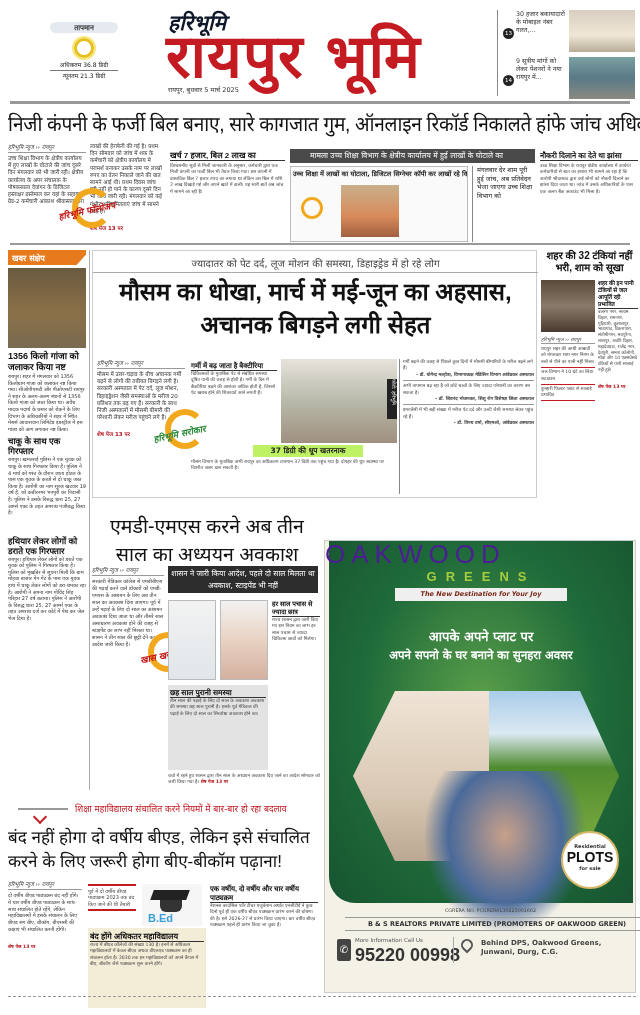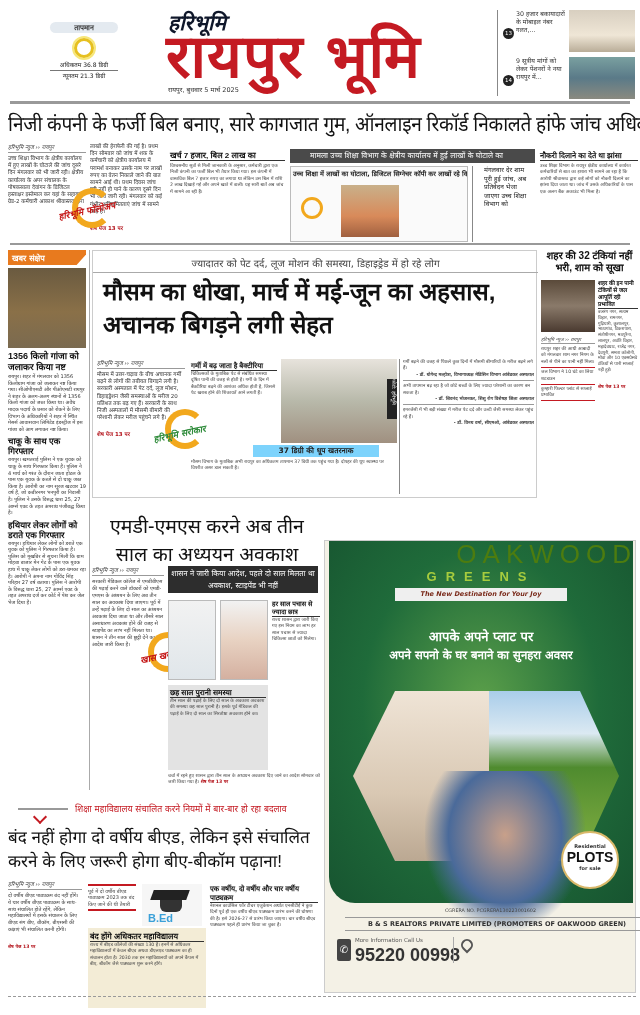--- a/index.html
+++ b/index.html
@@ -58,44 +58,44 @@
 <div class="abs" style="left:170px;top:149px;width:115px;height:92px">
   <div class="hd" style="font-size:8px;border-bottom:1px solid #333;margin-bottom:2px">खर्च 7 हजार, बिल 2 लाख का</div>
   <div class="xs">विश्वसनीय सूत्रों से मिली जानकारी के अनुसार, कर्मचारी द्वारा एक निजी कंपनी का फर्जी बिल भी तैयार किया गया। इस कंपनी में वास्तविक बिल 7 हजार रुपए का लगाया था लेकिन उस बिल में राशि 2 लाख दिखाई गई और अपने खाते में डाली। यह सारी बातें अब जांच में सामने आ रही हैं।</div>
 </div>
 <div class="abs" style="left:290px;top:149px;width:245px;height:14px;background:#4a4a4a;color:#fff;font-size:7.5px;line-height:14px;padding-left:20px;white-space:nowrap;overflow:hidden">मामला उच्च शिक्षा विभाग के क्षेत्रीय कार्यालय में हुई लाखों के घोटाले का</div>
 <div class="abs" style="left:290px;top:166px;width:178px;height:76px;border:1px solid #bbb;background:#fafafa">
   <div style="font-size:6.5px;font-weight:bold;padding:2px;white-space:nowrap;overflow:hidden">उच्च शिक्षा में लाखों का घोटाला, डिजिटल सिग्नेचर कॉपी कर लाखों रहे विभाग को चूना</div>
   <div class="abs" style="left:50px;top:18px;width:58px;height:52px;background:linear-gradient(#c9b08a,#d88a5a 60%,#a06040)"></div>
   <div class="abs" style="left:10px;top:30px;width:22px;height:22px;border-radius:50%;border:3px solid #f2a81d"></div>
 </div>
-<div class="abs" style="left:472px;top:166px;width:62px;height:76px;border-left:1px solid #888;padding-left:11px">
+<div class="abs" style="left:472px;top:166px;width:62px;height:76px;border-left:1px solid #888;padding-left:4px">
   <div style="font-size:6.5px;line-height:8.5px;color:#222">मंगलवार देर शाम पूरी हुई जांच, अब प्रतिवेदन भेजा जाएगा उच्च शिक्षा विभाग को</div>
 </div>
 <div class="abs" style="left:540px;top:150px;width:98px;height:92px">
   <div class="hd" style="font-size:7.5px;border-bottom:1px solid #333;margin-bottom:2px">नौकरी दिलाने का देते था झांसा</div>
   <div class="xs">उच्च शिक्षा विभाग के रायपुर क्षेत्रीय कार्यालय में कार्यरत कर्मचारियों से बात का इशारा भी सामने आ रहा है कि आरोपी श्रीवास्तव द्वारा कई लोगों को नौकरी दिलाने का झांसा दिया जाता था। जांच में उसके अधिकारियों के पास एक अलग बैंक अकाउंट भी मिला है।</div>
 </div>
 <div class="abs rule" style="left:10px;top:243px;width:620px;height:2px"></div>
 
 <div class="abs" style="left:8px;top:250px;width:78px;height:545px">
   <div style="background:#e87a1e;color:#fff;font-size:8px;font-weight:bold;padding:2px 4px;clip-path:polygon(0 0,100% 0,100% 30%,88% 100%,0 100%)">खबर संक्षेप</div>
   <div class="photo" style="height:80px;margin-top:3px;background:linear-gradient(#6a5a40,#8a7048 55%,#7a6a50)"></div>
   <div class="hd" style="font-size:9px;line-height:11px;margin-top:3px">1356 किलो गांजा को जलाकर किया नष्ट</div>
   <div class="sm" style="font-size:5px;line-height:6.6px">रायपुर। शहर में मंगलवार को 1356 किलोग्राम गांजा को जलाकर नष्ट किया गया। सीओपीएसटी और पीओएसटी रायपुर ने शहर के अलग-अलग स्थानों से 1356 किलो गांजा को जब्त किया था। अवैध मादक पदार्थ के प्रसार को रोकने के लिए विभाग के अधिकारियों ने शहर में स्थित मेसर्स आवासवान लिमिटेड इंडस्ट्रीज में इस गांजा को आग लगाकर नष्ट किया।</div>
   <div class="hd" style="font-size:8.5px;line-height:10px;margin-top:4px">चाकू के साथ एक गिरफ्तार</div>
   <div class="sm" style="font-size:5px;line-height:6.6px">रायपुर। खमतराई पुलिस ने एक युवक को चाकू के साथ गिरफ्तार किया है। पुलिस ने 4 मार्च को गश्त के दौरान जाता होटल के पास एक युवक के कब्जे से दो चाकू जब्त किया है। आरोपी का नाम सूरज खटवार 19 वर्ष है, जो कबीरनगर भनपुरी का निवासी है। पुलिस ने उसके विरुद्ध धारा 25, 27 आर्म्स एक्ट के तहत अपराध पंजीबद्ध किया है।</div>
-  <div class="hd" style="font-size:8.5px;line-height:10px;margin-top:4px">हथियार लेकर लोगों को डराते एक गिरफ्तार</div>
+  <div class="hd" style="font-size:8.5px;line-height:10px;margin-top:20px">हथियार लेकर लोगों को डराते एक गिरफ्तार</div>
   <div class="sm" style="font-size:5px;line-height:6.6px">रायपुर। हथियार लेकर लोगों को डराते एक युवक को पुलिस ने गिरफ्तार किया है। पुलिस को मुखबिर से सूचना मिली कि ग्राम मोहबा बाजार मेन गेट के पास एक युवक हाथ में चाकू लेकर लोगों को डरा-धमका रहा है। आरोपी ने अपना नाम गोविंद सिंह परिहार 27 वर्ष बताया। पुलिस ने आरोपी के विरुद्ध धारा 25, 27 आर्म्स एक्ट के तहत अपराध दर्ज कर कोर्ट में पेश कर जेल भेज दिया है।</div>
 </div>
 <div class="abs" style="left:89px;top:250px;width:1px;height:540px;background:#aaa"></div>
 
 <div class="abs" style="left:92px;top:250px;width:445px;height:248px;border:1px solid #ccc">
   <div class="abs" style="left:0;top:5px;width:445px;text-align:center;font-size:10px;color:#444;border-bottom:1px solid #aaa;padding-bottom:2px">ज्यादातर को पेट दर्द, लूज मोशन की समस्या, डिहाइड्रेड में हो रहे लोग</div>
-  <div class="abs hd" style="left:10px;top:24px;width:425px;font-size:24px;line-height:33px">मौसम का धोखा, मार्च में मई-जून का अहसास, अचानक बिगड़ने लगी सेहत</div>
+  <div class="abs hd" style="left:10px;top:24px;width:425px;text-align:center;font-size:24px;line-height:33px">मौसम का धोखा, मार्च में मई-जून का अहसास, अचानक बिगड़ने लगी सेहत</div>
   <div class="abs" style="left:4px;top:108px;width:88px">
     <div class="byline">हरिभूमि न्यूज ›› रायपुर</div>
     <div class="sm">मौसम में उत्तर-चढ़ाव के बीच अचानक गर्मी बढ़ने से लोगों की तबीयत बिगड़ने लगी है। सरकारी अस्पताल में पेट दर्द, लूज मोशन, डिहाइड्रेशन जैसी समस्याओं के मरीज 20 प्रतिशत तक बढ़ गए हैं। सरकारी के साथ निजी अस्पतालों में मौसमी बीमारी की परेशानी लेकर मरीज पहुंचने लगे हैं।</div>
     <span class="sm more">शेष पेज 13 पर</span>
   </div>
   <div class="abs" style="left:60px;top:158px;width:72px;height:44px">
     <div class="abs stamp" style="left:12px;top:0"></div>
     <div class="abs stamp-lbl" style="left:0;top:18px;white-space:nowrap;color:#2e8b3a">हरिभूमि सरोकार</div>
   </div>
   <div class="abs" style="left:98px;top:110px;width:86px">
@@ -106,21 +106,21 @@
     <div class="abs" style="right:0;top:20px;width:10px;height:40px;background:#222;color:#fff;font-size:5px;writing-mode:vertical-rl">फोटो: हरिभूमि</div>
   </div>
   <div class="abs" style="left:306px;top:108px;width:135px;height:135px;border-left:1px solid #888;padding-left:3px">
     <div class="xs">गर्मी बढ़ने की वजह से पिछले कुछ दिनों में मौसमी बीमारियों के मरीज बढ़ने लगे हैं।</div>
     <div class="xs" style="font-weight:bold;text-align:right;border-bottom:1px solid #999;padding-bottom:2px;margin-bottom:2px">- डॉ. योगेन्द्र मल्होत्रा, विभागाध्यक्ष मेडिसिन विभाग आंबेडकर अस्पताल</div>
     <div class="xs">अभी तापमान बढ़ रहा है जो छोटे बच्चों के लिए ज्यादा परेशानी का कारण बन सकता है।</div>
     <div class="xs" style="font-weight:bold;text-align:right;border-bottom:1px solid #999;padding-bottom:2px;margin-bottom:2px">- डॉ. शिवनंद भोजनकर, शिशु रोग विशेषज्ञ जिला अस्पताल</div>
     <div class="xs">इमरजेंसी में भी बड़ी संख्या में मरीज पेट दर्द और उल्टी जैसी समस्या लेकर पहुंच रहे हैं।</div>
     <div class="xs" style="font-weight:bold;text-align:right">- डॉ. विनय वर्मा, सीएमओ, आंबेडकर अस्पताल</div>
   </div>
-  <div class="abs" style="left:160px;top:194px;width:126px;height:12px;background:#7dd3fc;text-align:center;font-size:7.5px;font-weight:bold;line-height:12px">37 डिग्री की धूप खतरनाक</div>
+  <div class="abs" style="left:160px;top:194px;width:110px;height:12px;background:#bef264;text-align:center;font-size:7.5px;font-weight:bold;line-height:12px">37 डिग्री की धूप खतरनाक</div>
   <div class="abs xs" style="left:98px;top:208px;width:205px">मौसम विभाग के मुताबिक अभी रायपुर का अधिकतम तापमान 37 डिग्री तक पहुंच गया है। दोपहर की धूप स्वास्थ्य पर विपरीत असर डाल सकती है।</div>
 </div>
 
 <div class="abs" style="left:541px;top:250px;width:97px;height:290px">
   <div class="hd" style="font-size:10px;line-height:12px;text-align:center">शहर की 32 टंकियां नहीं भरी, शाम को सूखा</div>
   <div class="abs photo" style="left:0;top:30px;width:54px;height:52px;background:linear-gradient(#5a4a3a,#8a7a6a 50%,#4a3a30)"></div>
   <div class="abs" style="left:57px;top:30px;width:40px">
     <div class="hd" style="font-size:5.8px;line-height:7px;border-bottom:1px solid #333">शहर की इन पानी टंकियों से जल आपूर्ति रही प्रभावित</div>
     <div class="xs" style="font-size:4.4px;line-height:5.8px">बजरंग नगर, सत्यम विहार, रामनगर, गुढ़ियारी, कुशालपुर, भाठागांव, टिकरापारा, संतोषीनगर, मठपुरैना, लालपुर, अवंति विहार, महादेवघाट, राजेंद्र नगर, देवपुरी, समता कॉलोनी, मोवा और 10 एक्सप्रेसवे टंकियों से पानी सप्लाई नहीं हुई।</div>
     <span class="xs more">शेष पेज 13 पर</span>
@@ -153,40 +153,41 @@
   <div class="hd" style="font-size:7.5px;border-bottom:1px solid #333">छह साल पुरानी समस्या</div>
   <div class="xs">तीन साल की पढ़ाई के लिए दो साल के अवकाश अवकाश की समस्या छह साल पुरानी है। इसके पूर्व मेडिकल की पढ़ाई के लिए दो साल का सिरतोष्ठा अवकाश होने का।</div>
 </div>
 <div class="abs xs" style="left:168px;top:773px;width:152px">
   <span>चर्चा में रहने हुए शासन द्वारा तीन साल के अध्ययन अवकाश दिए जाने का आदेश सोमवार को जारी किया गया है।</span>
   <span class="more">शेष पेज 13 पर</span>
 </div>
 
 <div class="abs" style="left:324px;top:540px;width:312px;height:453px;background:#f4f1e6;border:1px solid #ccc">
   <div class="abs" style="left:4px;top:0;width:304px;height:362px;background:radial-gradient(ellipse at 50% 45%,#5ca04a,#1f6b3a 55%,#175430);border-radius:0 0 0 26px"></div>
-  <div class="abs" style="left:0;top:-2px;width:312px;text-align:right;font-size:26px;color:#4d7c0f;letter-spacing:6px;font-family:'Liberation Sans',sans-serif">OAKWOOD</div>
+  <div class="abs" style="left:0;top:-2px;width:312px;text-align:left;font-size:26px;color:#4c1d95;letter-spacing:6px;font-family:'Liberation Sans',sans-serif">OAKWOOD</div>
   <div class="abs" style="left:0;top:28px;width:312px;text-align:center;font-size:13px;color:#a7cc3e;letter-spacing:9px;font-weight:bold;font-family:'Liberation Sans',sans-serif">GREENS</div>
   <div class="abs" style="left:70px;top:47px;width:172px;height:13px;background:#efefef;color:#7a2a1a;font-size:6.5px;font-style:italic;font-weight:bold;text-align:center;line-height:13px">The New Destination for Your Joy</div>
   <div class="abs" style="left:0;top:86px;width:312px;text-align:center;color:#fff;font-size:13px;font-weight:bold">आपके अपने प्लाट पर</div>
   <div class="abs" style="left:0;top:106px;width:312px;text-align:center;color:#fff;font-size:11.5px;font-weight:bold">अपने सपनो के घर बनाने का सुनहरा अवसर</div>
   <div class="abs" style="left:28px;top:150px;width:140px;height:170px;background:linear-gradient(#efe4d6,#d9c8b3 60%,#bba892);clip-path:polygon(30% 0,100% 0,100% 100%,30% 100%,0 50%)"></div>
   <div class="abs" style="left:164px;top:150px;width:130px;height:170px;background:linear-gradient(#a9cdea,#dbe9f2 25%,#4f8b2f 45%,#6da03a 75%,#7bb43e);clip-path:polygon(0 0,70% 0,100% 50%,70% 100%,0 100%)"></div>
   <div class="abs" style="left:100px;top:230px;width:160px;height:160px;background:radial-gradient(ellipse at 50% 40%,#c8a08a,#4a6a9a 50%,transparent 72%)"></div>
   <div class="abs" style="left:236px;top:290px;width:58px;height:58px;border-radius:50%;background:#fff;border:2px solid #d9b86a;text-align:center">
     <div style="font-size:5px;margin-top:10px;font-weight:bold;color:#333">Residential</div>
     <div style="font-size:14px;font-weight:bold;color:#111;line-height:16px;font-family:'Liberation Sans',sans-serif">PLOTS</div>
     <div style="font-size:5px;font-weight:bold;color:#333">for sale</div>
   </div>
   <div class="abs" style="left:120px;top:367px;font-size:4.8px;color:#444">CGRERA NO. PCGRERA130223001602</div>
   <div class="abs" style="left:20px;top:376px;width:304px;border-top:1px solid #999;border-bottom:1px solid #999;text-align:center;font-size:6.5px;font-weight:bold;color:#333;padding:2px 0">B &amp; S REALTORS PRIVATE LIMITED (PROMOTERS OF OAKWOOD GREEN)</div>
   <div class="abs" style="left:12px;top:398px;width:14px;height:22px;background:#444;border-radius:2px;color:#fff;font-size:10px;text-align:center;line-height:22px">✆</div>
   <div class="abs" style="left:30px;top:396px;font-size:5.5px;color:#555">More Information Call Us</div>
   <div class="abs" style="left:30px;top:404px;font-size:18px;font-weight:bold;color:#333;font-family:'Liberation Sans',sans-serif">95220 00998</div>
   <div class="abs" style="left:128px;top:396px;width:1px;height:26px;background:#aaa"></div>
   <div class="abs" style="left:136px;top:398px;width:12px;height:12px;border-radius:50% 50% 50% 0;transform:rotate(-45deg);border:2px solid #555"></div>
+  <div class="abs" style="left:156px;top:398px;width:150px;font-size:7px;font-weight:bold;color:#444;line-height:9px">Behind DPS, Oakwood Greens, Junwani, Durg, C.G.</div>
 </div>
 
 <div class="abs" style="left:18px;top:808px;width:50px;height:2px;background:#999"></div>
 <div class="abs" style="left:35px;top:812px;width:10px;height:10px;border-right:2px solid #c41a22;border-bottom:2px solid #c41a22;transform:rotate(45deg)"></div>
 <div class="abs" style="left:75px;top:802px;font-size:9.5px;color:#c41a22;white-space:nowrap;transform:scaleX(0.92);transform-origin:left">शिक्षा महाविद्यालय संचालित करने नियमों में बार-बार हो रहा बदलाव</div>
 <div class="abs hd" style="left:8px;top:826px;width:312px;font-size:17px;line-height:24px;font-weight:normal">बंद नहीं होगा दो वर्षीय बीएड, लेकिन इसे संचालित करने के लिए जरूरी होगा बीए-बीकॉम पढ़ाना!</div>
 <div class="abs" style="left:8px;top:880px;width:74px">
   <div class="byline">हरिभूमि न्यूज ›› रायपुर</div>
   <div class="sm" style="font-size:5px;line-height:6.8px">दो वर्षीय बीएड पाठ्यक्रम बंद नहीं होंगे। ये चार वर्षीय बीएड पाठ्यक्रम के साथ-साथ संचालित होते रहेंगे, लेकिन महाविद्यालयों में इसके संचालन के लिए बीएड संग बीए, बीकॉम, बीएससी की कक्षाएं भी संचालित करनी होंगी।</div>
   <span class="xs more">शेष पेज 13 पर</span>

